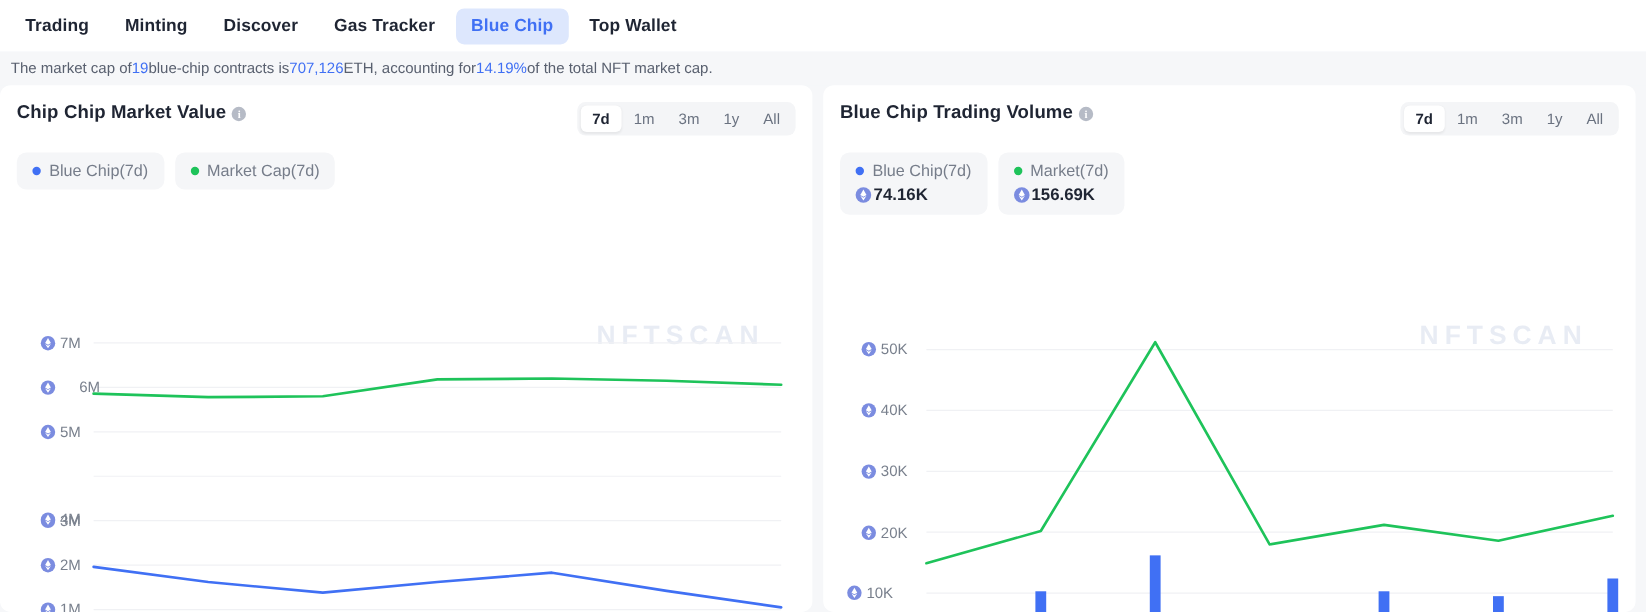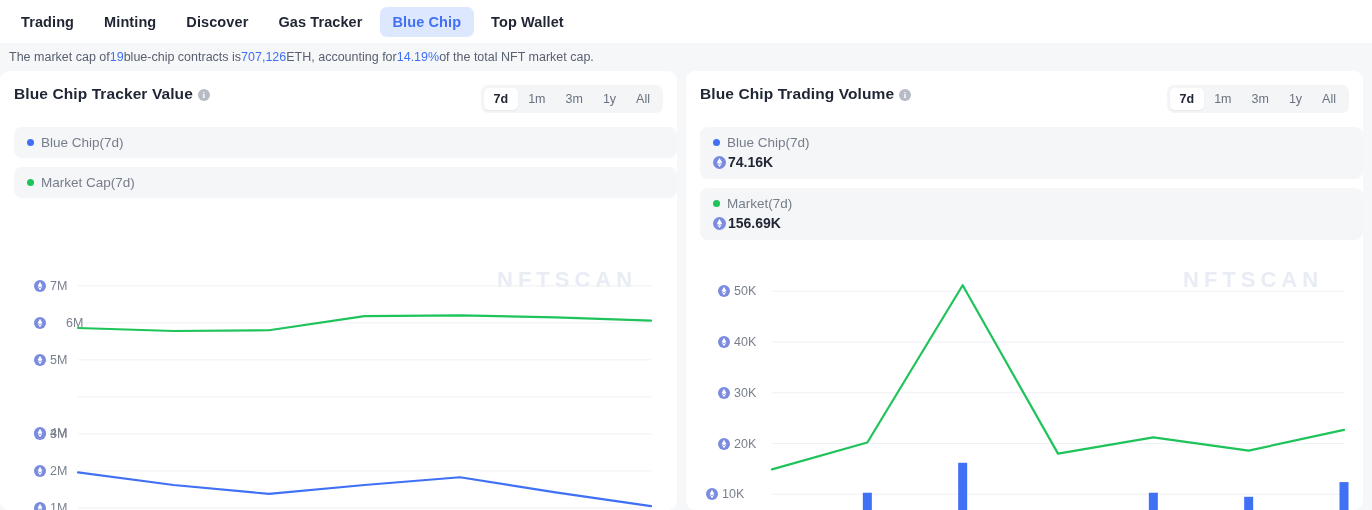--- a/index.html
+++ b/index.html
@@ -116,21 +116,20 @@
     color: #1f2533;
     font-weight: bold;
     box-shadow: 0 1px 2px rgba(0,0,0,.06);
   }
 
   
   .legend {
     display: flex;
     gap: 9px;
     padding: 14px 0 0 14px;
-    flex-direction: column;
   }
   .legend-card {
     background: #f5f6f8;
     border-radius: 8px;
     padding: 8px 13px;
     cursor: pointer;
   }
   .legend-card.tall { padding: 8px 13px 9px 13px; }
   .legend-row {
     display: flex;
@@ -212,21 +211,21 @@
   <span> ETH, accounting for </span>
   <span class="hl">14.19%</span>
   <span> of the total NFT market cap.</span>
 </div>
 
 <div class="panels">
 
   <div class="panel">
     <div class="panel-head">
       <div class="panel-title">
-        <span>Blue Chip Tracker Value</span>
+        <span>Chip Chip Market Value</span>
         <span class="info-icon">i</span>
       </div>
       <div class="range">
         <div class="range-btn active">7d</div>
         <div class="range-btn">1m</div>
         <div class="range-btn">3m</div>
         <div class="range-btn">1y</div>
         <div class="range-btn">All</div>
       </div>
     </div>

